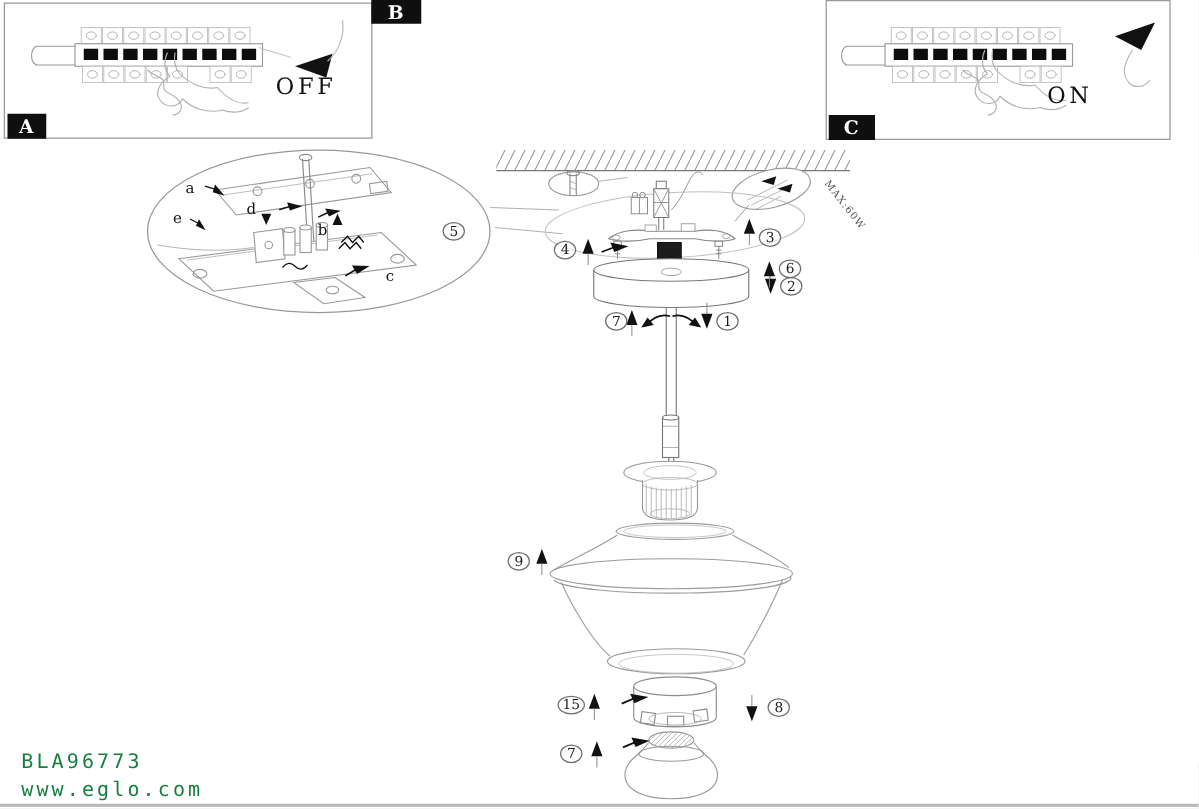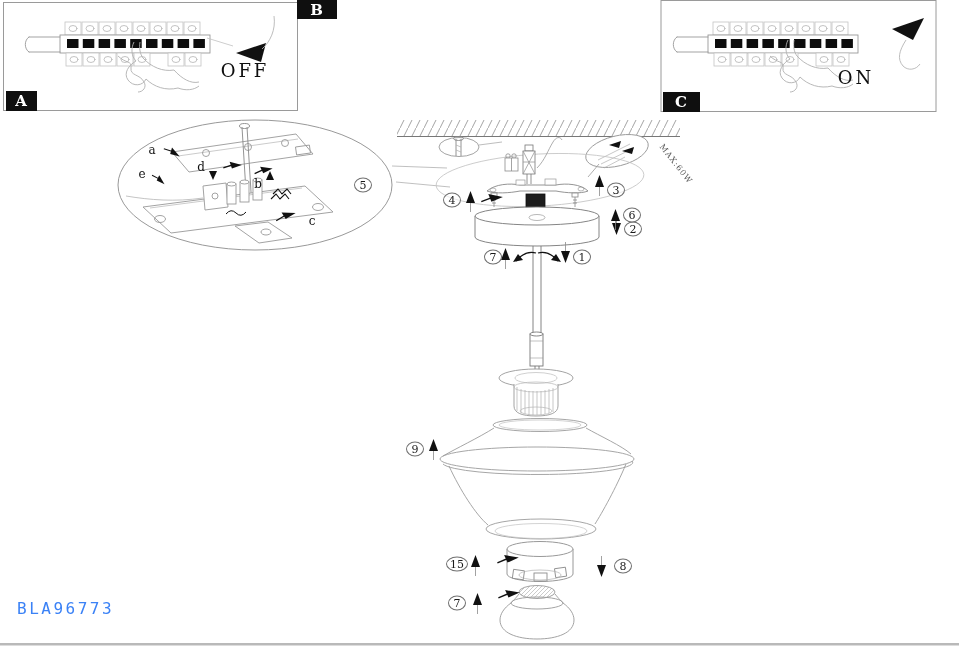--- a/index.html
+++ b/index.html
@@ -11,21 +11,21 @@
   .circnum{position:absolute;transform:translate(-50%,-50%);border:1px solid #6f6f6f;
            border-radius:50%;font:11px "DejaVu Serif",serif;color:#1a1a1a;
            padding:0 3px;min-width:10px;height:13px;display:flex;align-items:center;
            justify-content:center;line-height:1;background:rgba(255,255,255,.6);}
   .letter{position:absolute;transform:translate(-50%,-50%);font:12px "DejaVu Serif",serif;color:#111;}
   .statetext{position:absolute;transform:translate(-50%,-50%);font:18px "DejaVu Serif",serif;
              letter-spacing:3px;color:#0f0f0f;}
   .rotnote{position:absolute;transform:translate(-50%,-50%) rotate(52deg);
            font:8px "DejaVu Serif",serif;color:#555;letter-spacing:1px;white-space:nowrap;}
   .footer{position:absolute;font:16px "DejaVu Sans Mono","Liberation Mono",monospace;
-          letter-spacing:2.5px;color:#3b82f6;white-space:nowrap;}
+          letter-spacing:2.5px;color:#15803d;white-space:nowrap;}
 </style>
 </head>
 <body>
 
 <div class="sheet">
 
 <svg width="959" height="647" viewBox="0 0 959 647">
   <defs>
     <pattern id="hatch" patternUnits="userSpaceOnUse" width="8" height="16">
       <path d="M0,16 L8,0" stroke="#999" stroke-width="0.9" fill="none"></path>
@@ -380,14 +380,15 @@
 
 <div class="letter" style="left:152px;top:150px">a</div>
 <div class="letter" style="left:258px;top:184px">b</div>
 <div class="letter" style="left:312px;top:221px">c</div>
 <div class="letter" style="left:201px;top:167px">d</div>
 <div class="letter" style="left:142px;top:174px">e</div>
 
 <div class="rotnote" style="left:676px;top:164px">MAX:60W</div>
 
 <div class="footer" style="left:17px;top:599px">BLA96773</div>
+<div class="footer" style="left:17px;top:622px">www.eglo.com</div>
 
 </div>
 
 </body></html>

